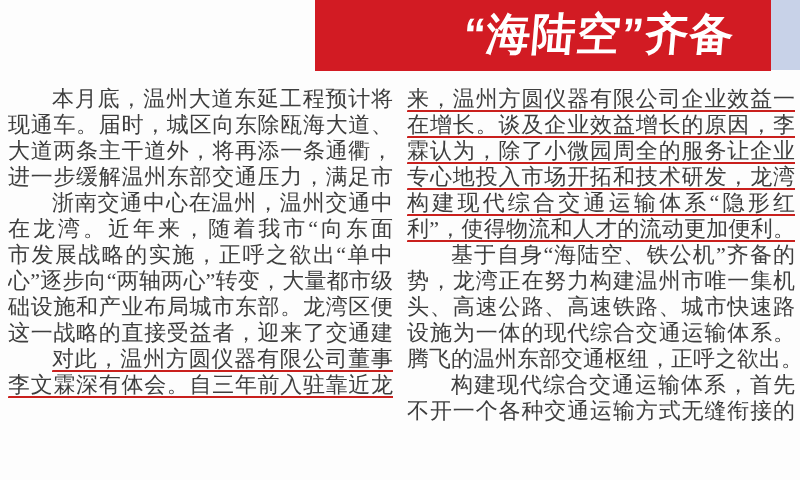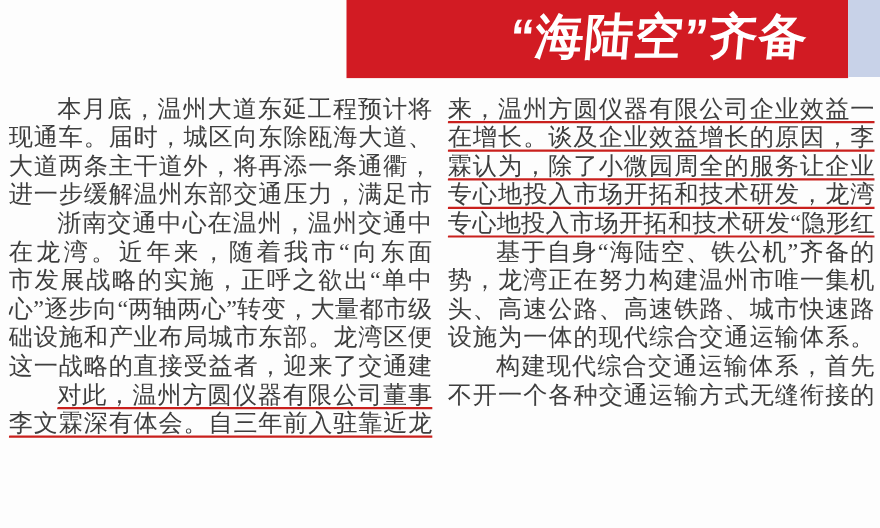--- a/index.html
+++ b/index.html
@@ -87,21 +87,23 @@
       <div class="line just">础设施和产业布局城市东部。龙湾区便是</div>
       <div class="line just">这一战略的直接受益者，迎来了交通建设</div>
       <div class="line ind just u">对此，温州方圆仪器有限公司董事长</div>
       <div class="line just u">李文霖深有体会。自三年前入驻靠近龙湾</div>
     </div>
   <div class="col col-right">
       <div class="line just u">来，温州方圆仪器有限公司企业效益一直</div>
       <div class="line just u">在增长。谈及企业效益增长的原因，李文</div>
       <div class="line just u">霖认为，除了小微园周全的服务让企业更</div>
       <div class="line just u">专心地投入市场开拓和技术研发，龙湾便</div>
-      <div class="line just u">专心地投入市场开拓和技术研发“隐形红</div>
+      <div class="line just u">构建现代综合交通运输体系“隐形红</div>
+      <div class="line just u">利”，使得物流和人才的流动更加便利。</div>
       <div class="line ind just">基于自身“海陆空、铁公机”齐备的优</div>
       <div class="line just">势，龙湾正在努力构建温州市唯一集机场、码</div>
       <div class="line just">头、高速公路、高速铁路、城市快速路等交通</div>
       <div class="line just">设施为一体的现代综合交通运输体系。一个</div>
+      <div class="line">腾飞的温州东部交通枢纽，正呼之欲出。</div>
       <div class="line ind just">构建现代综合交通运输体系，首先离</div>
       <div class="line just">不开一个各种交通运输方式无缝衔接的综</div>
     </div>
 </div>
 
 </body></html>

